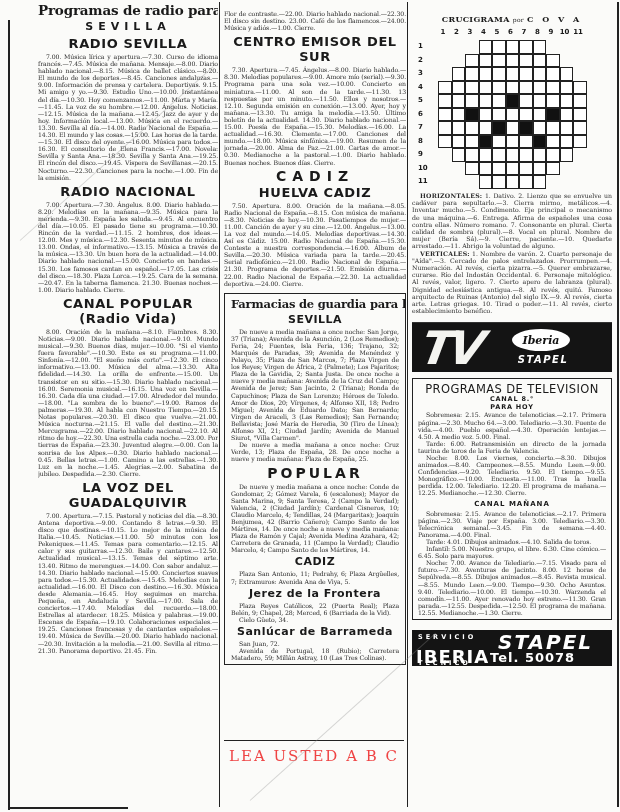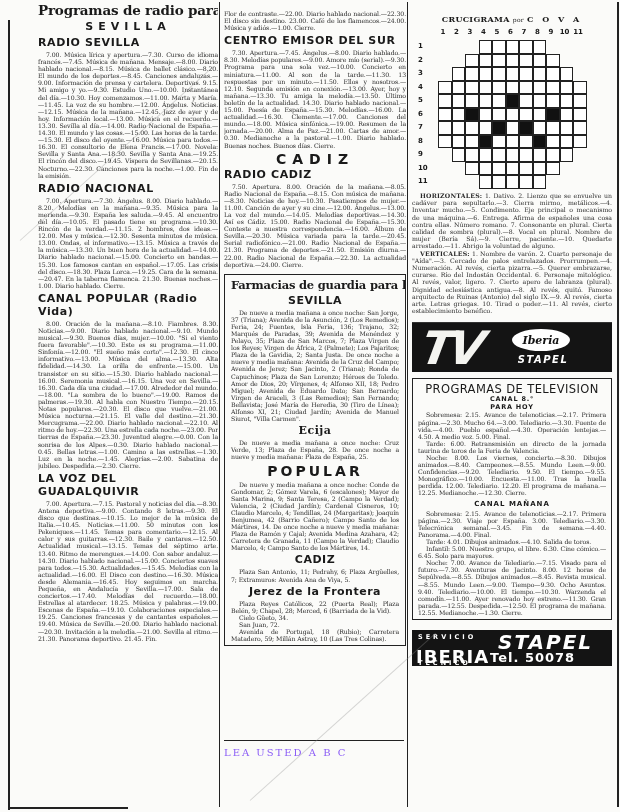--- a/index.html
+++ b/index.html
@@ -12,31 +12,31 @@
   .col3 { left: 412px; width: 200px; height: 812px; }
 
   .rule-v { position: absolute; background: #222; }
   .rule-h { position: absolute; background: #222; }
 
   .body-text { font-size: 6.2px; line-height: 7.1px; text-align: justify; letter-spacing: -0.1px; color: #2a2a2a; }
   .body-text p { text-indent: 8px; }
 
   .main-title { font-family: "DejaVu Serif", serif; font-weight: bold; font-size: 13.5px; letter-spacing: -0.2px; text-align: center; white-space: nowrap; }
   .city-title { font-family: "DejaVu Sans", sans-serif; font-weight: bold; font-size: 11px; letter-spacing: 5px; text-align: center; margin: 2px 0 3px; }
-  .station-title { font-family: "DejaVu Sans", sans-serif; font-weight: bold; font-size: 11px; letter-spacing: 0.6px; text-align: left; margin: 3px 0 2px; }
+  .station-title { font-family: "DejaVu Sans", sans-serif; font-weight: bold; font-size: 13px; letter-spacing: 0.6px; text-align: center; margin: 3px 0 2px; }
 
   .cadiz-big { font-family: "DejaVu Sans", sans-serif; font-weight: bold; font-size: 14px; letter-spacing: 6px; text-align: center; margin: 2px 0 1px; }
 
   .pharm-box { border: 1.5px solid #222; padding: 3px 6px 3px 6px; margin-top: 6px; }
   .pharm-title { font-family: "DejaVu Serif", serif; font-weight: bold; font-size: 11.5px; text-align: center; white-space: nowrap; letter-spacing: -0.2px; }
   .pharm-city { font-family: "DejaVu Sans", sans-serif; font-weight: bold; font-size: 11px; text-align: center; margin: 2px 0 2px; letter-spacing: 0.5px; }
   .pharm-city.big { font-size: 14px; letter-spacing: 3px; }
   .pharm-city.mid { font-size: 11px; letter-spacing: 0.5px; }
 
-  .lea-abc { font-family: "DejaVu Serif", serif; font-size: 10px; letter-spacing: 2px; margin-top: 10px; color: #8b5cf6; }
+  .lea-abc { font-family: "DejaVu Serif", serif; font-size: 15px; letter-spacing: 2px; text-align: center; margin-top: 10px; color: #ef4444; }
 
   .cross-title { font-family: "DejaVu Serif", serif; font-weight: bold; font-size: 8px; text-align: center; margin: 14px 0 4px; letter-spacing: 0.3px; }
   .cross-title .de { font-size: 6px; font-weight: normal; }
   .cross-title .cova { letter-spacing: 3px; }
   .cross-wrap { position: relative; width: 190px; height: 160px; margin-left: 4px; }
   .cross-colnums { position: absolute; left: 18px; top: 0; font-family: "DejaVu Sans", sans-serif; font-weight: bold; font-size: 7px; }
   .cross-colnums span { position: absolute; width: 14px; text-align: center; }
   .cross-rownums { position: absolute; left: 0; top: 14px; font-family: "DejaVu Sans", sans-serif; font-weight: bold; font-size: 7px; }
   .cross-rownums span { position: absolute; left: 2px; }
   .grid { position: absolute; left: 22px; top: 12px; }
@@ -106,34 +106,33 @@
 <div class="col col2">
   <div class="body-text" style="margin-top:10px;">
       <p style="text-indent:0">Flor de contraste.—22.00. Diario hablado nacional.—22.30. El disco sin destino. 23.00. Café de los flamencos.—24.00. Música y adiós.—1.00. Cierre.</p>
     </div>
   <div class="station-title">CENTRO EMISOR DEL SUR</div>
   <div class="body-text">
       <p>7.30. Apertura.—7.45. Ángelus.—8.00. Diario hablado.—8.30. Melodías populares.—9.00. Amore mío (serial).—9.30. Programa para una sola vez.—10.00. Concierto en miniatura.—11.00. Al son de la tarde.—11.30. 13 respuestas por un minuto.—11.50. Ellos y nosotros.—12.10. Segunda emisión en conexión.—13.00. Ayer, hoy y mañana.—13.30. Tu amiga la melodía.—13.50. Último boletín de la actualidad. 14.30. Diario hablado nacional.—15.00. Poesía de España.—15.30. Melodías.—16.00. La actualidad.—16.30. Clemente.—17.00. Canciones del mundo.—18.00. Música sinfónica.—19.00. Resumen de la jornada.—20.00. Alma de Paz.—21.00. Cartas de amor.—0.30. Medianoche a la pastoral.—1.00. Diario hablado. Buenas noches. Buenos días. Cierre.</p>
     </div>
 
   <div class="cadiz-big">CADIZ</div>
-  <div class="station-title" style="margin-top:0">RADIO CADIZ</div>
+  <div class="station-title" style="margin-top:0">HUELVA CADIZ</div>
   <div class="body-text">
       <p>7.50. Apertura. 8.00. Oración de la mañana.—8.05. Radio Nacional de España.—8.15. Con música de mañana.—8.30. Noticias de hoy.—10.30. Pasatiempos de mujer.—11.00. Canción de ayer y su cine.—12.00. Ángelus.—13.00. La voz del mundo.—14.05. Melodías deportivas.—14.30. Así es Cádiz. 15.00. Radio Nacional de España.—15.30. Conteste a nuestra correspondencia.—16.00. Álbum de Sevilla.—20.30. Música variada para la tarde.—20.45. Serial radiofónico.—21.00. Radio Nacional de España.—21.30. Programa de deportes.—21.50. Emisión diurna.—22.00. Radio Nacional de España.—22.30. La actualidad deportiva.—24.00. Cierre.</p>
     </div>
 
   <div class="pharm-box">
     <div class="pharm-title">Farmacias de guardia para hoy</div>
 
     <div class="pharm-city mid">SEVILLA</div>
     <div class="body-text">
         <p>De nueve a media mañana a once noche: San Jorge, 37 (Triana); Avenida de la Asunción, 2 (Los Remedios); Feria, 24; Fuentes, Isla Feria, 136; Trajano, 32; Marqués de Paradas, 39; Avenida de Menéndez y Pelayo, 35; Plaza de San Marcos, 7; Plaza Virgen de los Reyes; Virgen de África, 2 (Palmete); Los Pajaritos; Plaza de la Gavidia, 2; Santa Justa. De once noche a nueve y media mañana: Avenida de la Cruz del Campo; Avenida de Jerez; San Jacinto, 2 (Triana); Ronda de Capuchinos; Plaza de San Lorenzo; Héroes de Toledo. Amor de Dios, 20; Vírgenes, 4; Alfonso XII, 18; Pedro Miguel; Avenida de Eduardo Dato; San Bernardo; Virgen de Araceli, 3 (Las Remedios); San Fernando; Bellavista; José María de Heredia, 30 (Tiro de Línea); Alfonso XI, 21; Ciudad Jardín; Avenida de Manuel Siurot, "Villa Carmen".</p>
       </div>
 
-    <div class="pharm-city mid" style="font-family:'DejaVu Serif',serif;">Ecija</div>
     <div class="body-text">
         <p>De nueve a media mañana a once noche: Cruz Verde, 13; Plaza de España, 28. De once noche a nueve y media mañana: Plaza de España, 25.</p>
       </div>
 
     <div class="pharm-city big">POPULAR</div>
     <div class="body-text">
         <p>De nueve y media mañana a once noche: Conde de Gondomar, 2; Gómez Varela, 6 (escalones); Mayor de Santa Marina, 9; Santa Teresa, 2 (Campo la Verdad); Valencia, 2 (Ciudad Jardín); Cardenal Cisneros, 10; Claudio Marcelo, 4; Tendillas, 24 (Margaritas); Joaquín Benjumea, 42 (Barrio Cañero); Campo Santo de los Mártires, 14. De once noche a nueve y media mañana: Plaza de Ramón y Cajal; Avenida Medina Azahara, 42; Carretera de Granada, 11 (Campo la Verdad); Claudio Marcelo, 4; Campo Santo de los Mártires, 14.</p>
       </div>
 
     <div class="pharm-city mid">CADIZ</div>
@@ -143,20 +142,21 @@
 
     <div class="pharm-city mid">Jerez de la Frontera</div>
     <div class="body-text">
         <p>Plaza Reyes Católicos, 22 (Puerta Real); Plaza Belén, 9; Chapel, 28; Merced, 6 (Barriada de la Vid).</p>
       </div>
 
     <div class="body-text">
         <p>Cielo Güeto, 34.</p>
       </div>
 
+    <div class="pharm-city mid">Sanlúcar de Barrameda</div>
     <div class="body-text">
         <p>San Juan, 72.</p>
       </div>
 
     <div class="body-text">
         <p>Avenida de Portugal, 18 (Rubio); Carretera Matadero, 59; Millán Astray, 10 (Las Tres Colinas).</p>
       </div>
   </div>
 </div>
 <div style="position:absolute;left:224px;top:740px;width:180px;">

